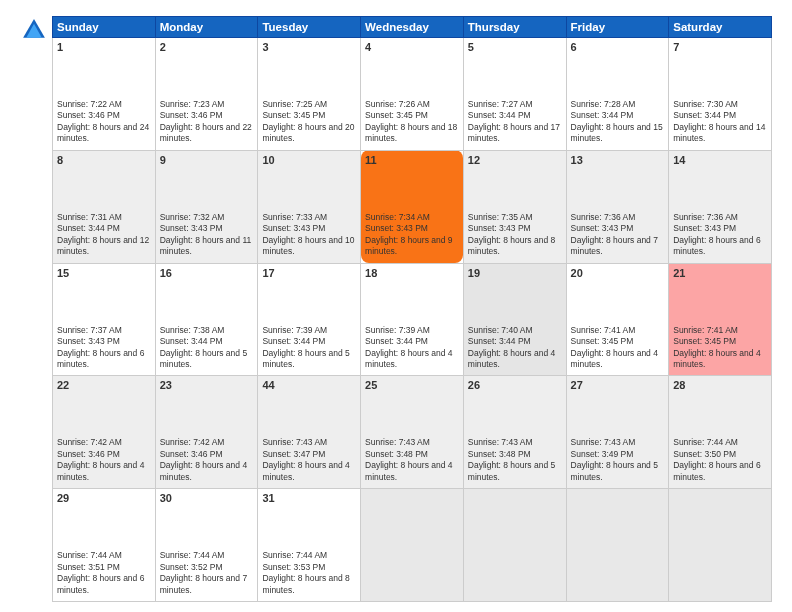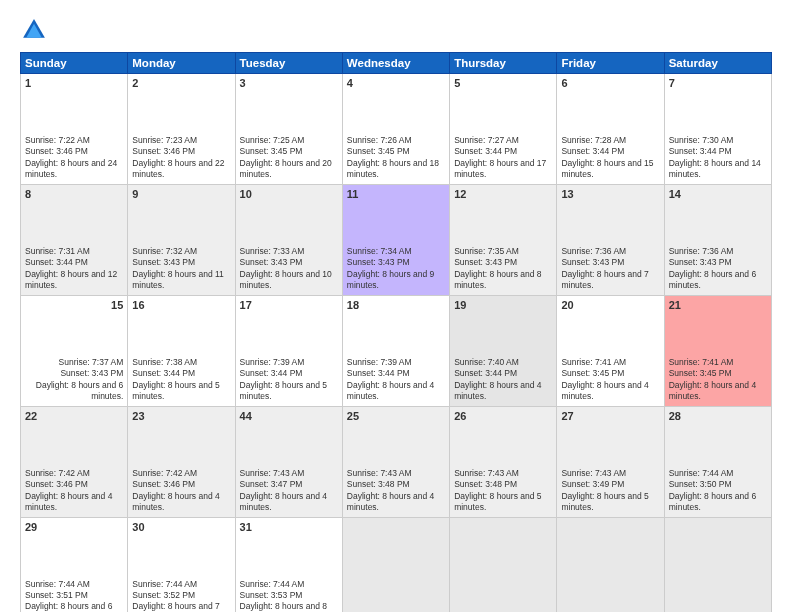--- a/index.html
+++ b/index.html
@@ -8,21 +8,21 @@
       background: #fff;
       width: 792px;
       height: 612px;
       overflow: hidden;
     }
     .page {
       width: 792px;
       height: 612px;
       padding: 16px 20px 10px 20px;
       display: flex;
-      flex-direction: column;
+      flex-direction: row;
     }
     .header {
       display: flex;
       justify-content: space-between;
       align-items: flex-start;
       margin-bottom: 8px;
     }
     .logo {
       display: flex;
       align-items: center;
@@ -174,39 +174,39 @@
             <div class="day-info">Sunrise: 7:31 AM<br>Sunset: 3:44 PM<br>Daylight: 8 hours and 12 minutes.</div>
           </td>
           <td style="background: rgb(238, 238, 238);">
             <span class="day-num">9</span>
             <div class="day-info">Sunrise: 7:32 AM<br>Sunset: 3:43 PM<br>Daylight: 8 hours and 11 minutes.</div>
           </td>
           <td style="background: rgb(238, 238, 238);">
             <span class="day-num">10</span>
             <div class="day-info">Sunrise: 7:33 AM<br>Sunset: 3:43 PM<br>Daylight: 8 hours and 10 minutes.</div>
           </td>
-          <td style="background: #c4b5fd;">
+          <td style="background: #f97316; border-radius: 8px;">
             <span class="day-num">11</span>
             <div class="day-info">Sunrise: 7:34 AM<br>Sunset: 3:43 PM<br>Daylight: 8 hours and 9 minutes.</div>
           </td>
           <td style="background: rgb(238, 238, 238);">
             <span class="day-num">12</span>
             <div class="day-info">Sunrise: 7:35 AM<br>Sunset: 3:43 PM<br>Daylight: 8 hours and 8 minutes.</div>
           </td>
           <td style="background: rgb(238, 238, 238);">
             <span class="day-num">13</span>
             <div class="day-info">Sunrise: 7:36 AM<br>Sunset: 3:43 PM<br>Daylight: 8 hours and 7 minutes.</div>
           </td>
           <td style="background: rgb(238, 238, 238);">
             <span class="day-num">14</span>
             <div class="day-info">Sunrise: 7:36 AM<br>Sunset: 3:43 PM<br>Daylight: 8 hours and 6 minutes.</div>
           </td>
         </tr>
         <tr>
-          <td style="background: rgb(255, 255, 255); text-align: right;">
+          <td style="background: rgb(255, 255, 255);">
             <span class="day-num">15</span>
             <div class="day-info">Sunrise: 7:37 AM<br>Sunset: 3:43 PM<br>Daylight: 8 hours and 6 minutes.</div>
           </td>
           <td style="background: rgb(255, 255, 255);">
             <span class="day-num">16</span>
             <div class="day-info">Sunrise: 7:38 AM<br>Sunset: 3:44 PM<br>Daylight: 8 hours and 5 minutes.</div>
           </td>
           <td style="background: rgb(255, 255, 255);">
             <span class="day-num">17</span>
             <div class="day-info">Sunrise: 7:39 AM<br>Sunset: 3:44 PM<br>Daylight: 8 hours and 5 minutes.</div>

